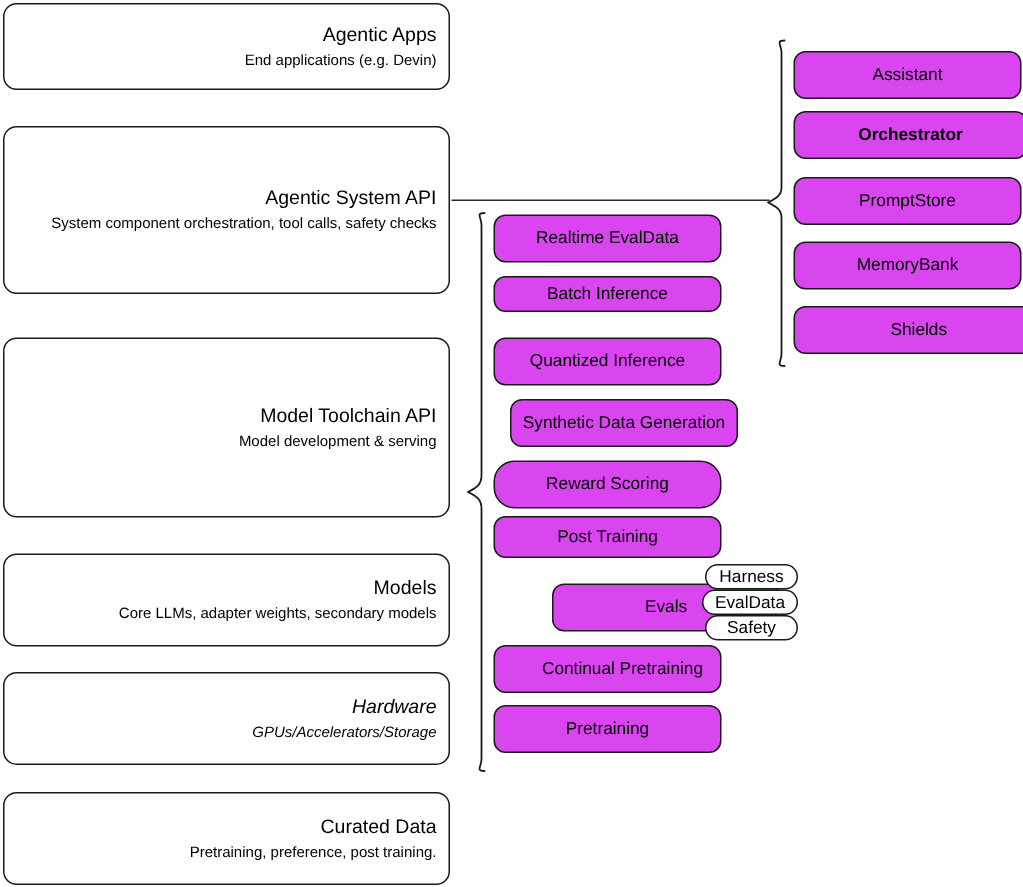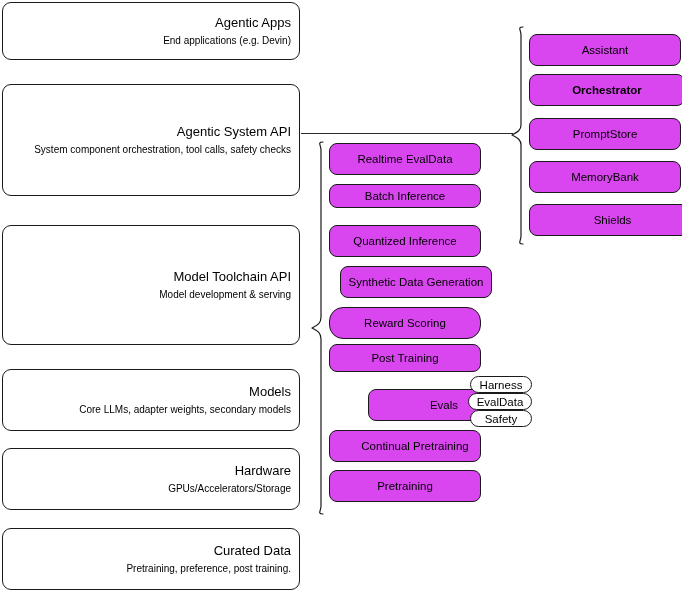--- a/index.html
+++ b/index.html
@@ -116,21 +116,21 @@
   <div class="layer-card" style="left:2px; top:225px; width:298px; height:120px;">
     <div class="layer-title">Model Toolchain API</div>
     <div class="layer-sub">Model development &amp; serving</div>
   </div>
 
   <div class="layer-card" style="left:2px; top:369px; width:298px; height:62px;">
     <div class="layer-title">Models</div>
     <div class="layer-sub">Core LLMs, adapter weights, secondary models</div>
   </div>
 
-  <div class="layer-card" style="left:2px; top:448px; width:298px; height:62px;">
+  <div class="layer-card" style="left:2px; top:448px; width:298px; height:62px;font-style:italic;">
     <div class="layer-title">Hardware</div>
     <div class="layer-sub">GPUs/Accelerators/Storage</div>
   </div>
 
   <div class="layer-card" style="left:2px; top:528px; width:298px; height:62px;">
     <div class="layer-title">Curated Data</div>
     <div class="layer-sub">Pretraining, preference, post training.</div>
   </div>
 
   <div class="connector" style="left:301px; top:133px; width:212px;"></div>

